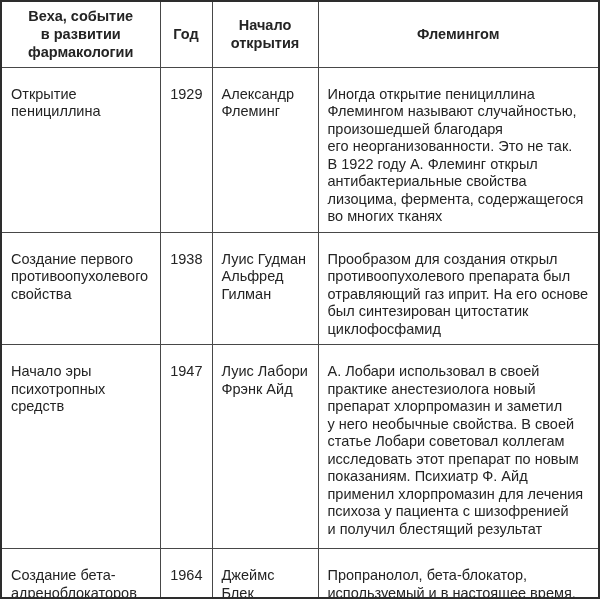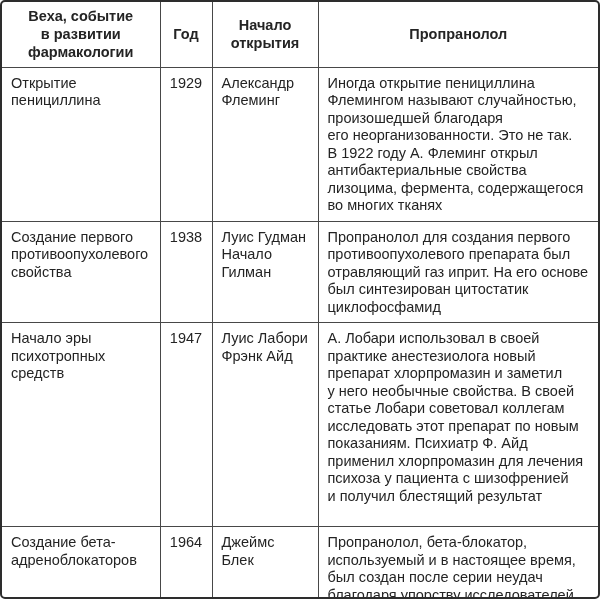--- a/index.html
+++ b/index.html
@@ -5,50 +5,50 @@
   * { box-sizing: border-box; margin: 0; padding: 0; }
   html, body {
     width: 600px; height: 599px;
     background: #ffffff;
     font-family: "Liberation Sans", "DejaVu Sans", sans-serif;
     color: #242424;
   }
   .table-wrap {
     width: 600px; height: 599px;
     border: 2px solid #2d2d2d;
-    border-radius: 5px;
+    border-radius: 0;
     overflow: hidden;
     background: #ffffff;
   }
   table.milestones {
     width: 596px; height: 595px;
     border-collapse: collapse;
     table-layout: fixed;
   }
   th, td {
     border-right: 1.5px solid #484848;
     border-bottom: 1.5px solid #484848;
     vertical-align: top;
-    padding: 7px 9px 6px 9px;
+    padding: 18px 9px 6px 9px;
     font-size: 14.5px;
     line-height: 17.5px;
     white-space: pre-line;
     overflow: hidden;
   }
   th {
     vertical-align: middle;
     text-align: center;
     font-weight: bold;
     font-size: 14.5px;
     line-height: 18px;
     padding: 4px 6px;
   }
   th:last-child, td:last-child { border-right: none; }
   tr:last-child td { border-bottom: none; }
-  td.year { text-align: center; }
+  td.year { text-align: right; }
   col.c-milestone { width: 158px; }
   col.c-year      { width: 52px;  }
   col.c-author    { width: 106px; }
   col.c-note      { width: 280px; }
 </style>
 </head>
 <body>
 
 <div class="table-wrap">
   <table class="milestones">
@@ -59,21 +59,21 @@
       <col class="c-note">
     </colgroup>
     <tbody>
       <tr style="height:65px">
         <th>Веха, событие
 в развитии
 фармакологии</th>
         <th>Год</th>
         <th>Начало
 открытия</th>
-        <th>Пропранолол</th>
+        <th>Флемингом</th>
       </tr>
       <tr style="height:146px">
         <td>Открытие
 пенициллина</td>
         <td class="year">1929</td>
         <td>Александр
 Флеминг</td>
         <td>Иногда открытие пенициллина
 Флемингом называют случайностью,
 произошедшей благодаря
@@ -82,23 +82,23 @@
 антибактериальные свойства
 лизоцима, фермента, содержащегося
 во многих тканях</td>
       </tr>
       <tr style="height:100px">
         <td>Создание первого
 противоопухолевого
 свойства</td>
         <td class="year">1938</td>
         <td>Луис Гудман
-Начало
+Альфред
 Гилман</td>
-        <td>Пропранолол для создания первого
+        <td>Прообразом для создания открыл
 противоопухолевого препарата был
 отравляющий газ иприт. На его основе
 был синтезирован цитостатик
 циклофосфамид</td>
       </tr>
       <tr style="height:204px">
         <td>Начало эры
 психотропных
 средств</td>
         <td class="year">1947</td>

